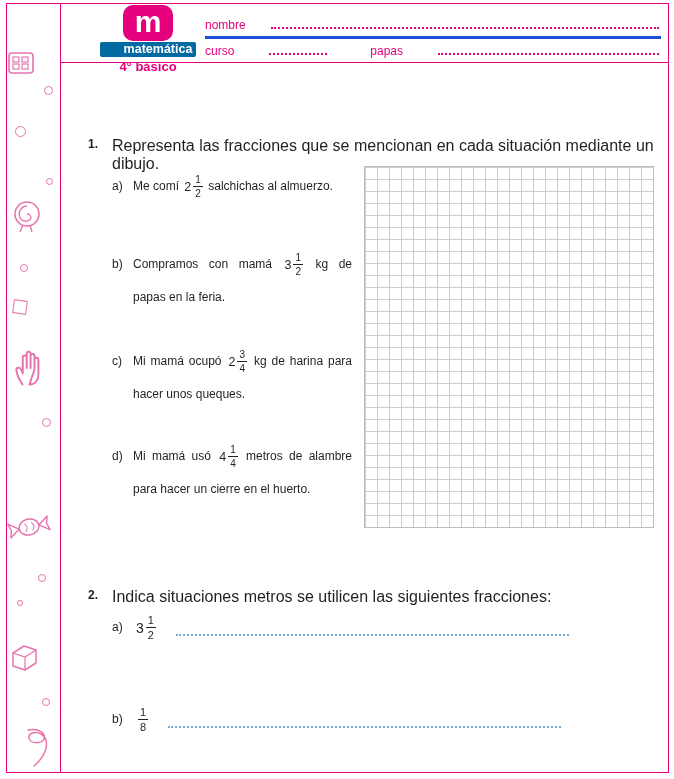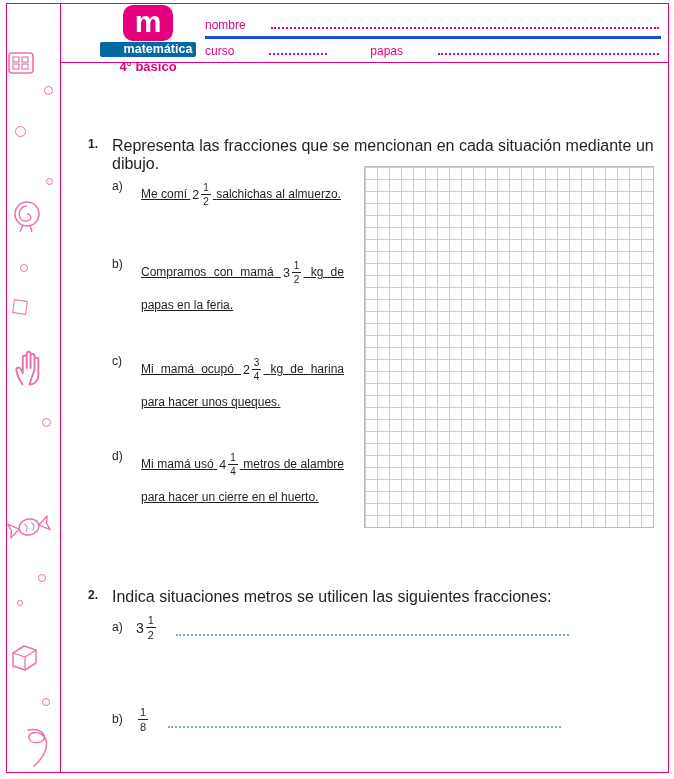--- a/index.html
+++ b/index.html
@@ -31,21 +31,21 @@
   .sq{position:absolute;border:1.5px solid #e874ae;transform:rotate(8deg);}
 
   
   .title{position:absolute;left:70px;width:580px;top:90px;text-align:center;
          font-weight:bold;font-size:11.5px;letter-spacing:.2px;}
   .qnum{position:absolute;font-weight:bold;font-size:12px;}
   .qprompt{position:absolute;font-size:16px;}
 
   .q1-item{position:absolute;left:112px;width:240px;display:flex;}
   .q1-item .lbl{flex:none;width:21px;font-size:12px;line-height:32px;}
-  .q1-item .txt{flex:1;margin:8px;font-size:12px;line-height:32px;text-align:justify;text-decoration:underline;}
+  .q1-item .txt{flex:1;margin:0;font-size:12px;line-height:32px;text-align:justify;}
 
   .mixed{display:inline-flex;align-items:center;vertical-align:middle;margin:0 2px;}
   .mixed .whole{font-size:12.5px;margin-right:2px;}
   .frac{display:inline-flex;flex-direction:column;align-items:center;line-height:1.1;font-size:10px;}
   .frac .num{padding:0 2px 1px;border-bottom:1px solid #231f20;}
   .frac .den{padding-top:1px;}
 
   .mixed-lg .whole{font-size:14px;}
   .mixed-lg .frac{font-size:11px;}
 

